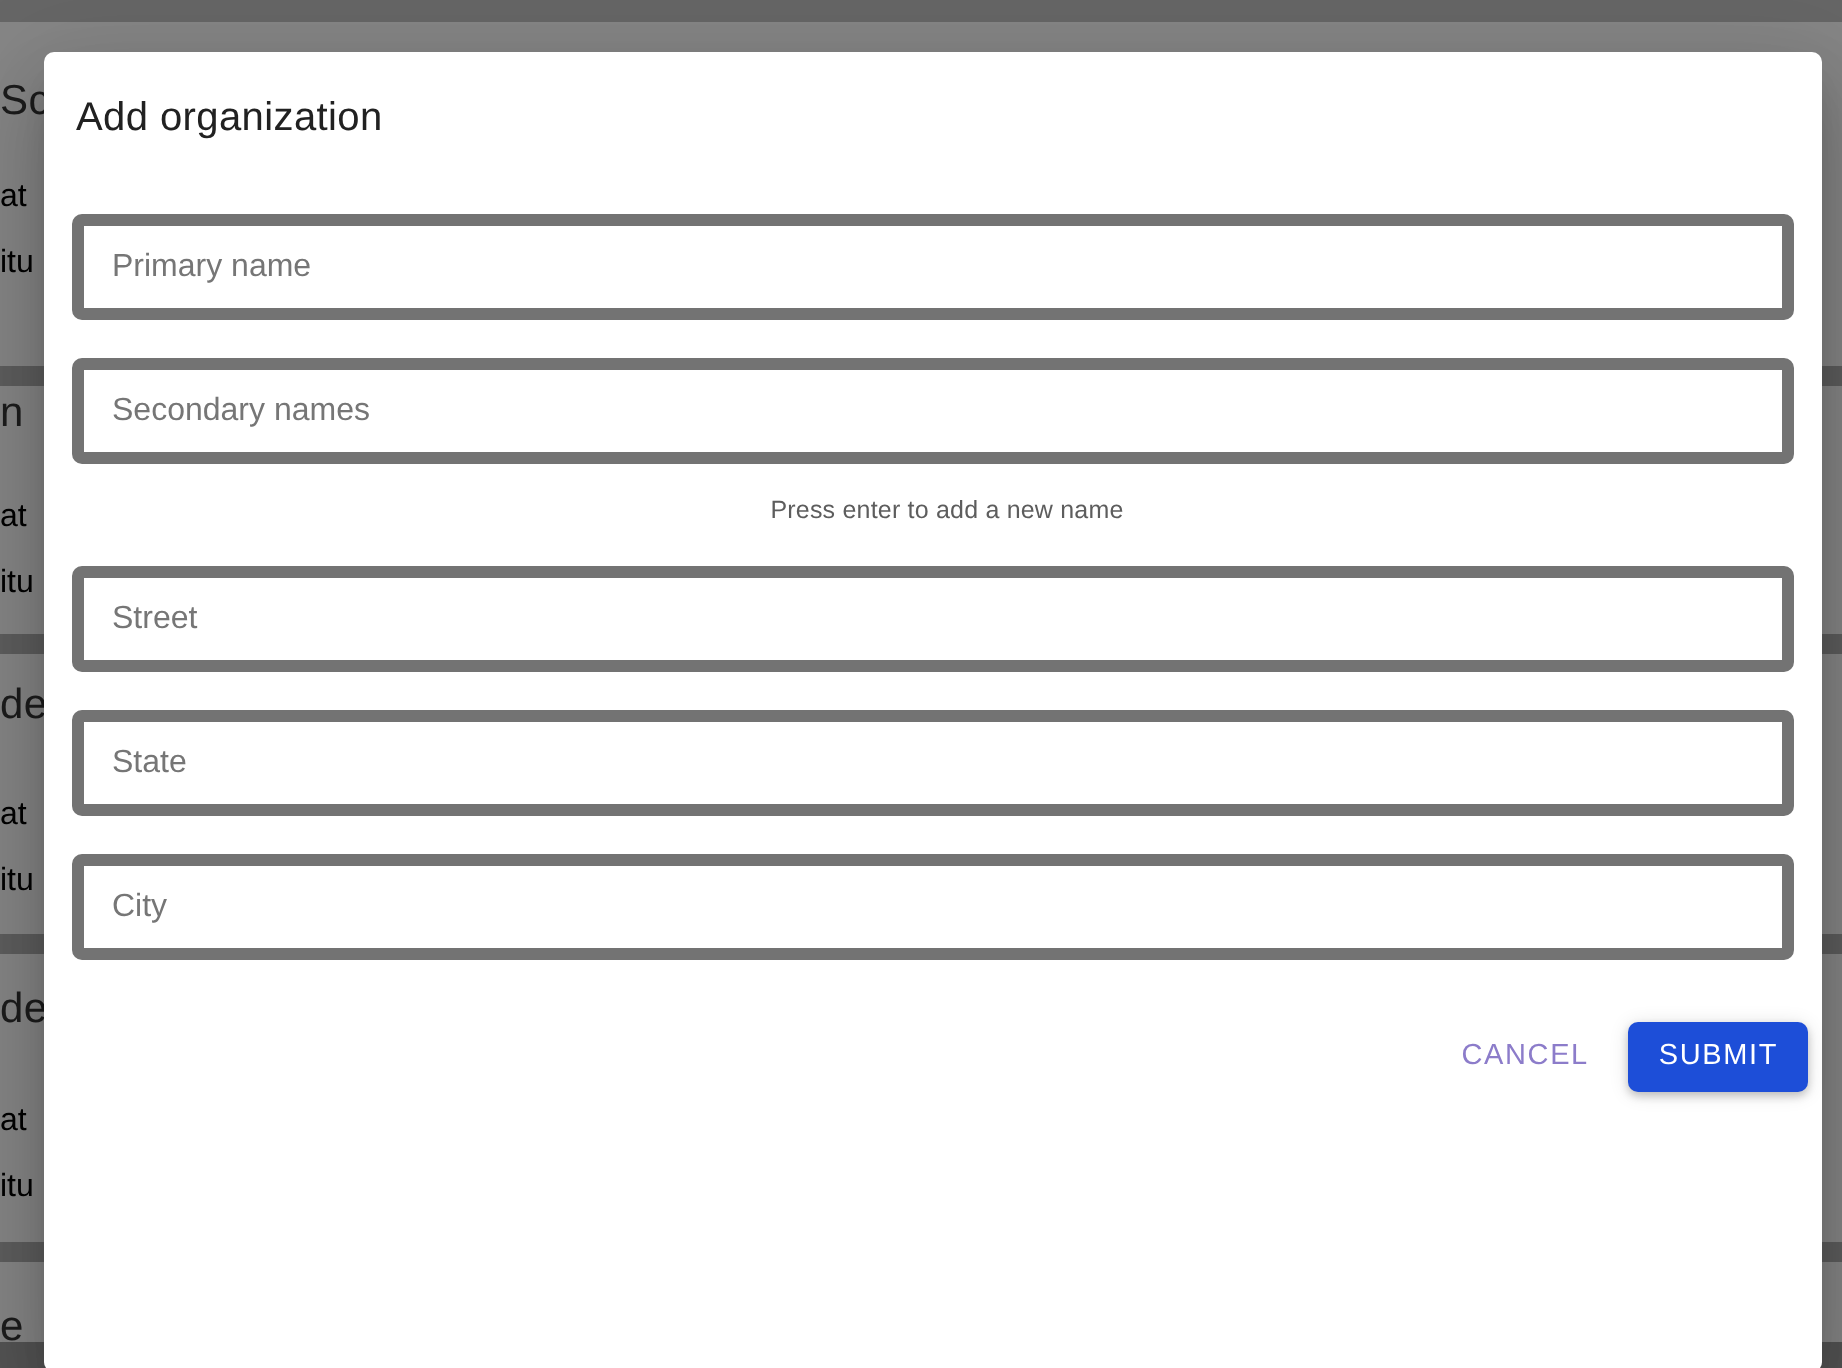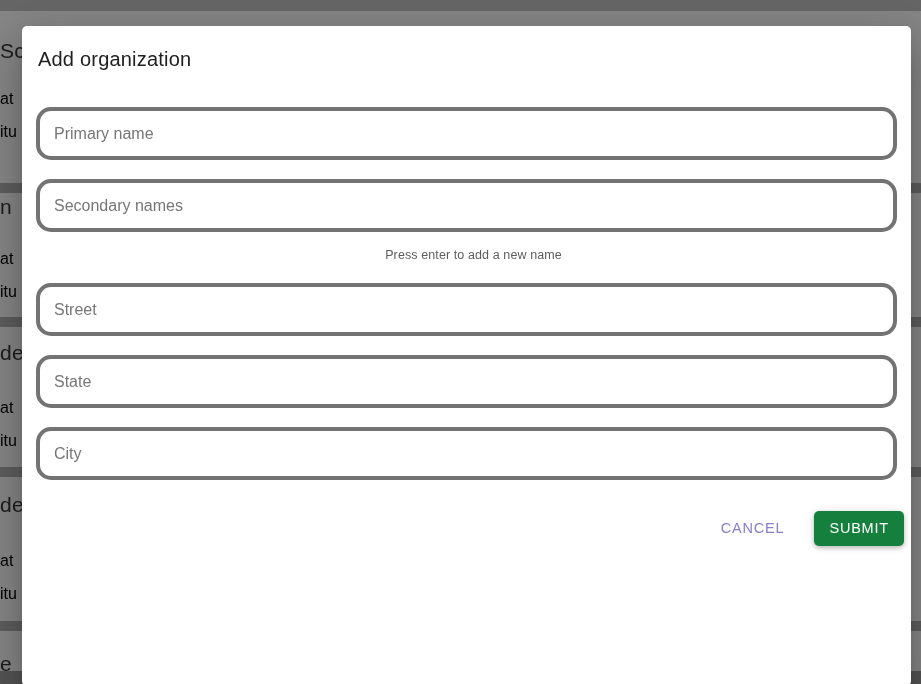--- a/index.html
+++ b/index.html
@@ -36,21 +36,21 @@
     padding:21px 14px 0 14px;
   }
   .dialog-title {
     font-size:20px; font-weight:400; color:#212121;
     line-height:24px; margin:0 0 36px 2px; letter-spacing:.2px;
   }
 
   .field { margin:0 0 19px 0; }
   .field input {
     display:block; width:100%; height:53px;
-    border:4px solid #737373; border-radius:15px;
+    border:6px solid #737373; border-radius:5px;
     padding:0 14px; font-size:16px; color:#333;
     font-family:"Liberation Sans", sans-serif;
     background:#fff; outline:none;
   }
   .field input::placeholder { color:#767676; opacity:1; }
   .field.has-helper { margin-bottom:16px; }
   .helper-text {
     margin:7px 0 21px 0; padding-left:14px;
     font-size:12.5px; color:#5d5d5d; letter-spacing:.1px;text-align:center;
   }
@@ -72,31 +72,31 @@
   .dropdown-arrow {
     position:absolute; right:14px; top:50%; margin-top:-2px;
     width:0; height:0;
     border-left:6px solid transparent;
     border-right:6px solid transparent;
     border-top:6px solid #6b6b6b;
   }
 
   .actions {
     display:flex; justify-content:flex-end; align-items:center;
-    gap:20px; margin:31px -7px 0 0;
+    gap:10px; margin:31px -7px 0 0;
   }
   .btn {
     font-family:"Liberation Sans", sans-serif;
     font-size:14.5px; letter-spacing:.8px; line-height:1;
     border:none; background:none; cursor:pointer;
     border-radius:5px; padding:10px 10px;
   }
   .btn-cancel { color:#8c7cca; }
   .btn-submit {
-    background:#15803d; color:#ffffff; padding:10px 15px;
+    background:#1d4ed8; color:#ffffff; padding:10px 15px;
     box-shadow:0 2px 4px rgba(0,0,0,.2), 0 1px 10px rgba(0,0,0,.12);
   }
 </style>
 </head>
 <body>
 
 <div class="backdrop">
   <div class="band-top"></div>
   <div class="divider d0"></div>
   <div class="divider d1"></div>

